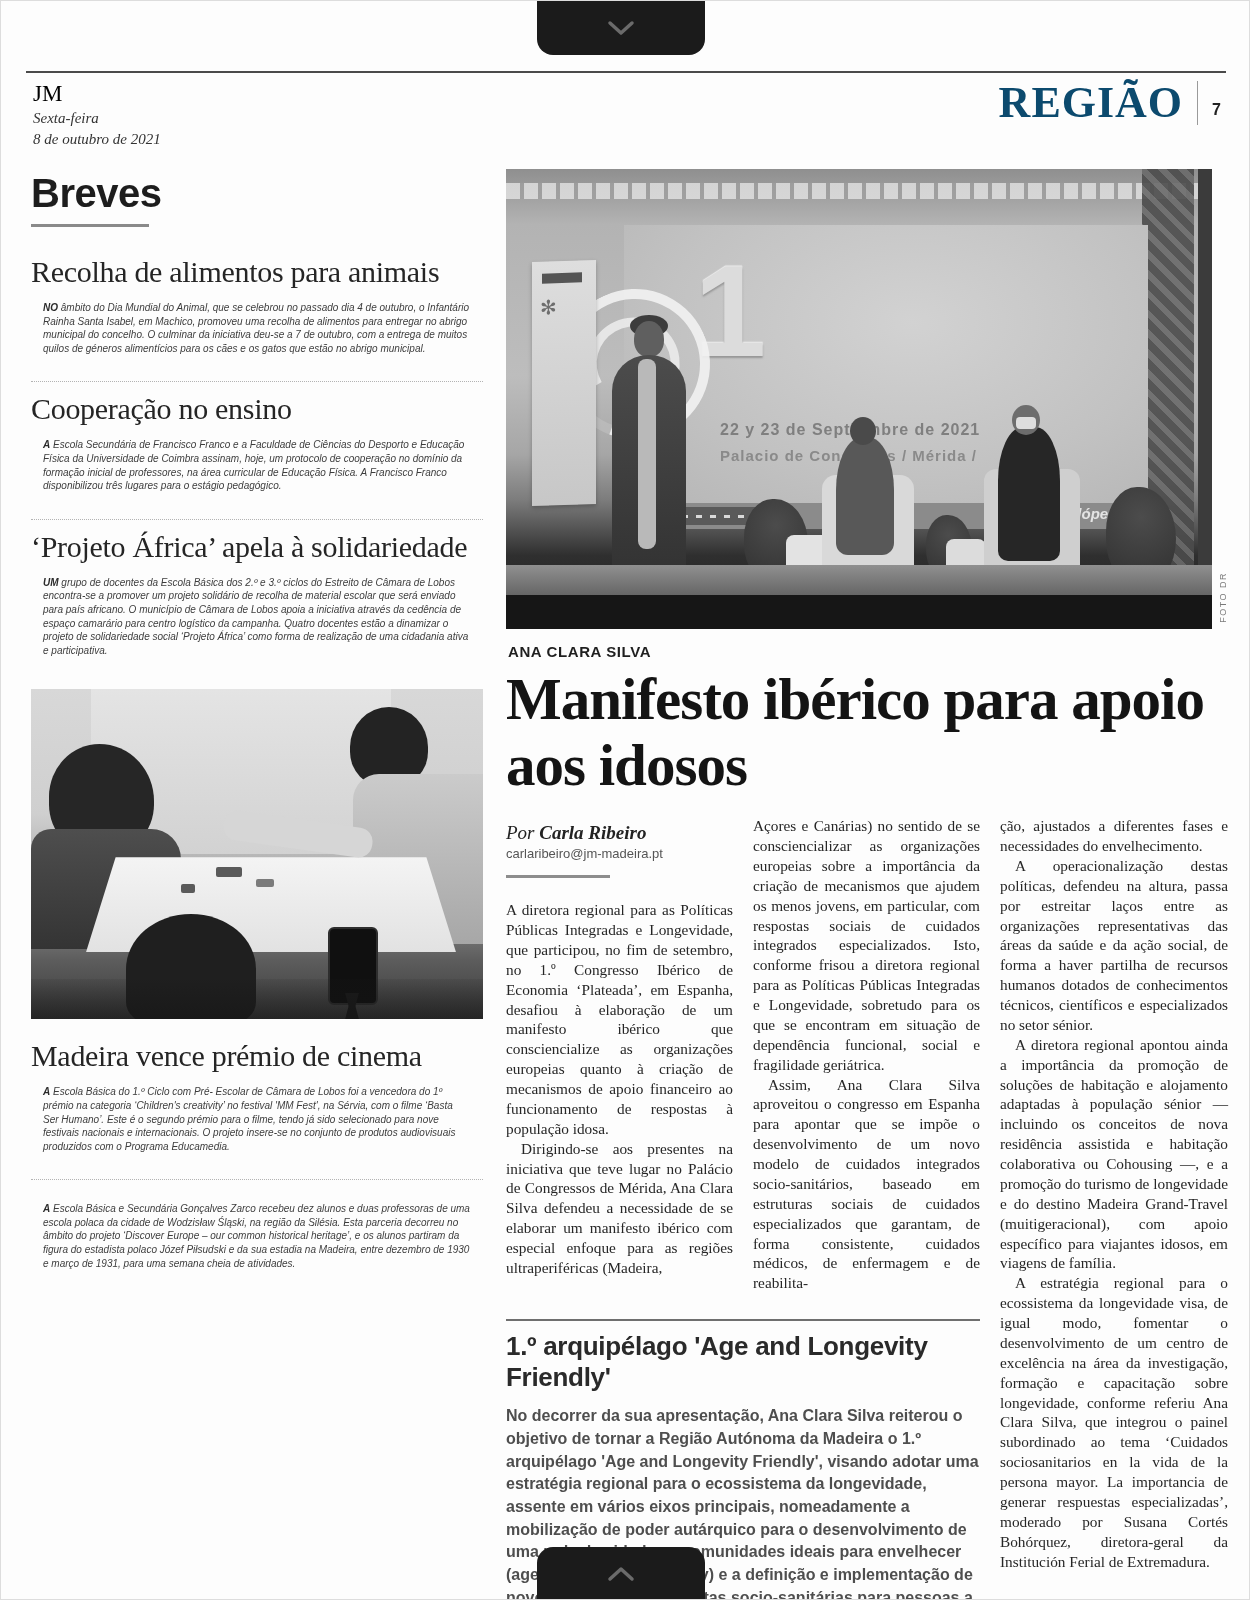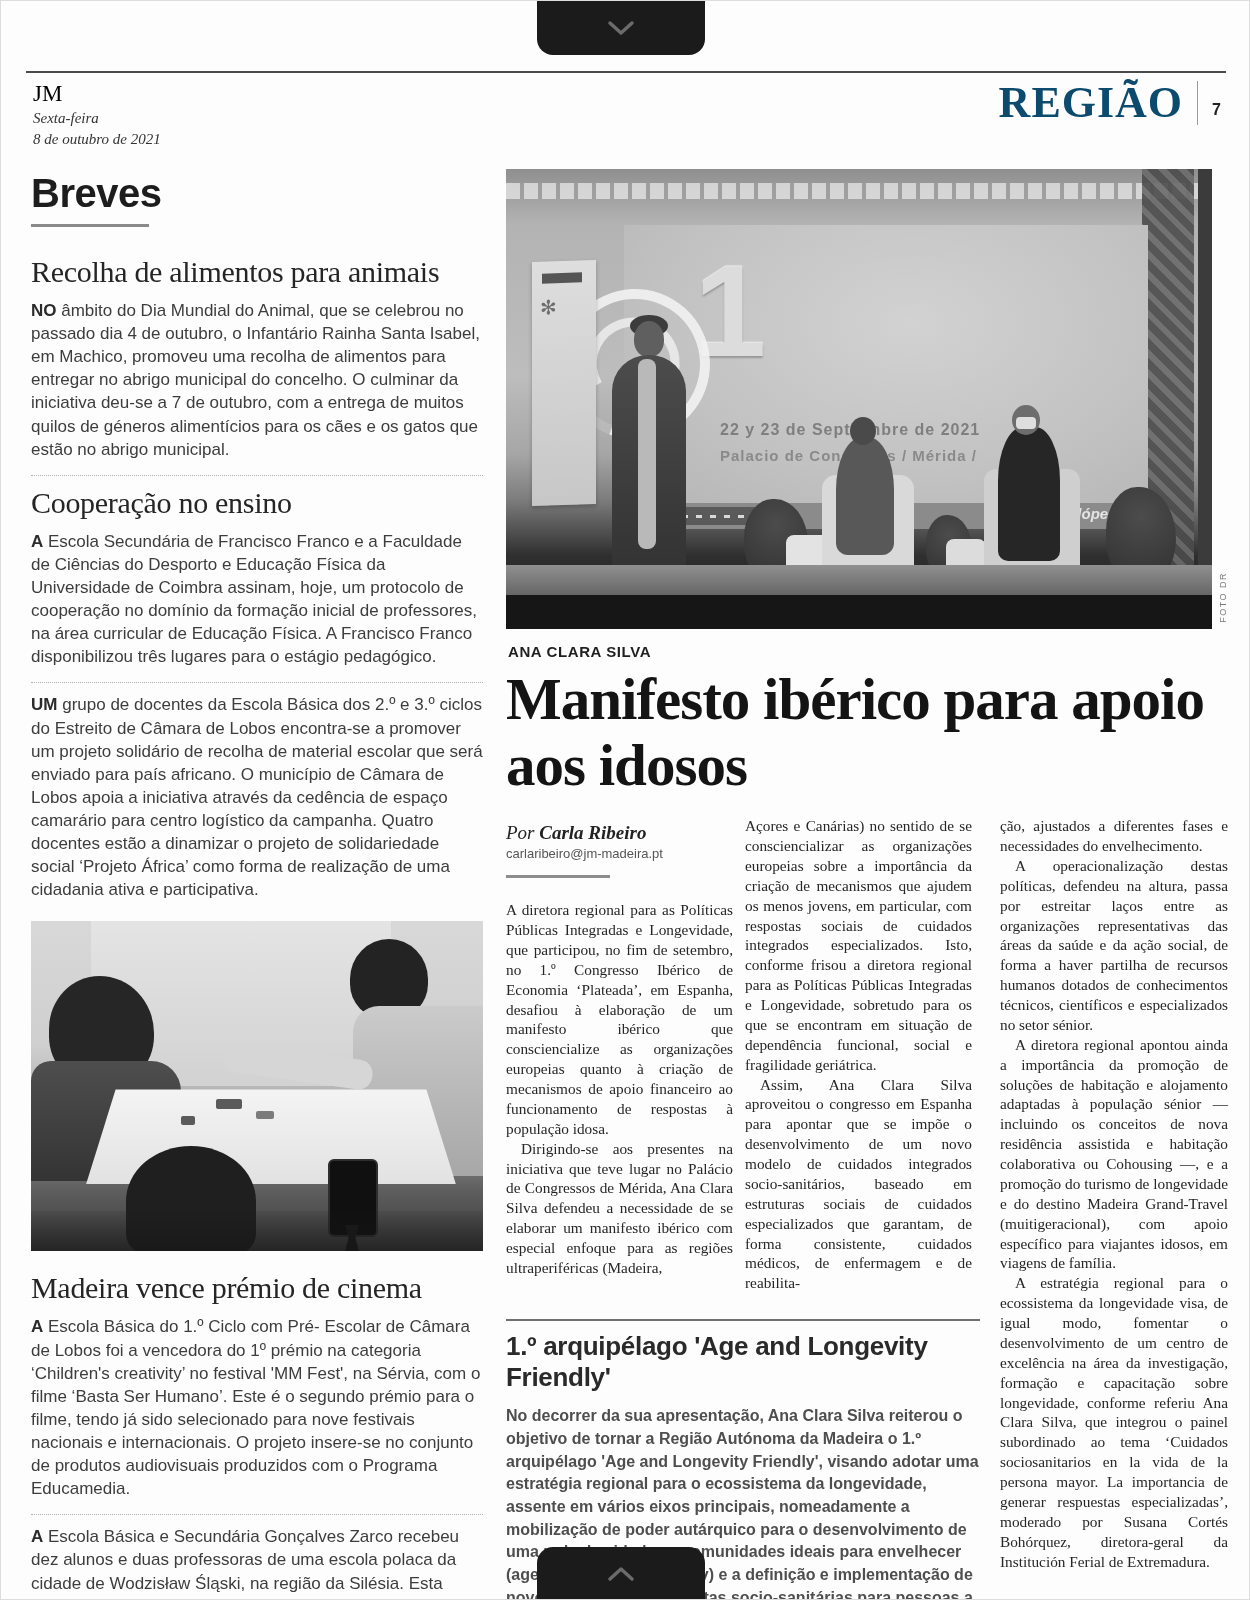--- a/index.html
+++ b/index.html
@@ -21,21 +21,21 @@
   .page-num-sep{width:1px;height:44px;background:#9a9a9a;}
   .page-num{font-weight:700;font-size:16px;color:#222;padding-top:14px;}
   
   .briefs{position:absolute;left:30px;top:158px;width:452px;}
   .briefs-title{font-size:40px;font-weight:700;color:#1d1d1d;letter-spacing:-0.5px;margin-top:12px;}
   .briefs-underline{width:118px;height:3px;background:#8a8a8a;margin:8px 0 18px 0;}
   .brief{padding:10px 0 14px 0;}
   .brief.sep{border-top:1px dotted #b3b3b3;}
   .brief h2{margin:0 0 10px 0;font-family:"Liberation Serif",serif;font-weight:400;
             font-size:30px;color:#252525;letter-spacing:-0.3px;}
-  .brief p{margin:0;font-size:17px;line-height:1.36;color:#3d3d3d;}
+  .brief p{margin:12px;font-size:10px;line-height:1.36;color:#3d3d3d;font-style:italic;}
   .brief .lead{font-weight:700;color:#2b2b2b;}
   
   .photo-left{position:relative;width:452px;height:330px;margin:6px 0 10px 0;overflow:hidden;
               background:linear-gradient(180deg,#d8d8d8 0%,#cfcfcf 38%,#a9a9a9 58%,#5d5d5d 82%,#3a3a3a 100%);}
   .lp-sheet{position:absolute;left:60px;top:0;width:300px;height:165px;background:linear-gradient(180deg,#e4e4e4,#d2d2d2);}
   .lp-kid1{position:absolute;left:18px;top:55px;width:105px;height:110px;background:#262626;border-radius:48% 52% 45% 45%;}
   .lp-kid1b{position:absolute;left:0px;top:140px;width:150px;height:120px;background:linear-gradient(180deg,#4e4e4e,#343434);border-radius:20px 30px 0 0;}
   .lp-kid2{position:absolute;left:95px;top:225px;width:130px;height:110px;background:#1f1f1f;border-radius:50% 50% 20% 20%;}
   .lp-boyhead{position:absolute;right:55px;top:18px;width:78px;height:80px;background:#232323;border-radius:50% 50% 44% 44%;}
   .lp-boybody{position:absolute;right:0px;top:85px;width:130px;height:170px;background:linear-gradient(180deg,#cbcbcb,#a7a7a7);border-radius:26px 0 0 12px;}
@@ -108,21 +108,21 @@
   .ph-skirt{position:absolute;left:0;bottom:0;width:100%;height:34px;background:#161616;}
   .photo-credit{position:absolute;right:0;bottom:6px;writing-mode:vertical-rl;transform:rotate(180deg);
                 font-size:9px;letter-spacing:1.5px;color:#7a7a7a;}
   
   .kicker{margin:14px 0 6px 2px;font-weight:700;font-size:15px;letter-spacing:.6px;color:#1f1f1f;}
   .headline{margin:0 0 18px 0;font-family:"Liberation Serif",serif;font-weight:700;
             font-size:59px;line-height:1.12;letter-spacing:-1px;color:#141414;}
   
   .article-cols{display:flex;gap:20px;}
   .cols12{width:474px;}
-  .cols12-top{display:flex;gap:12px;}
+  .cols12-top{display:flex;gap:20px;}
   .tcol{width:227px;}
   .col3{width:228px;}
   .byline{margin:6px 0 2px 0;font-family:"Liberation Serif",serif;font-style:italic;font-size:19px;color:#222;}
   .byline b{font-weight:700;}
   .byline-email{font-size:13px;color:#555;margin:2px 0 14px 0;}
   .byline-rule{width:104px;height:3px;background:#8d8d8d;margin-bottom:22px;}
   .bodytext p{margin:0;font-family:"Liberation Serif",serif;font-size:15.3px;line-height:1.3;
               text-align:justify;color:#262626;}
   .bodytext p.ind{text-indent:15px;}
   
@@ -168,20 +168,21 @@
       <h2>Recolha de alimentos para animais</h2>
       <p><span class="lead">NO</span> <span>âmbito do Dia Mundial do Animal, que se celebrou no passado dia 4 de outubro, o Infantário Rainha Santa Isabel, em Machico, promoveu uma recolha de alimentos para entregar no abrigo municipal do concelho. O culminar da iniciativa deu-se a 7 de outubro, com a entrega de muitos quilos de géneros alimentícios para os cães e os gatos que estão no abrigo municipal.</span></p>
     </div>
 
     <div class="brief sep">
       <h2>Cooperação no ensino</h2>
       <p><span class="lead">A</span> <span>Escola Secundária de Francisco Franco e a Faculdade de Ciências do Desporto e Educação Física da Universidade de Coimbra assinam, hoje, um protocolo de cooperação no domínio da formação inicial de professores, na área curricular de Educação Física. A Francisco Franco disponibilizou três lugares para o estágio pedagógico.</span></p>
     </div>
 
     <div class="brief sep">
+      <h2>‘Projeto África’ apela à solidariedade</h2>
       <p><span class="lead">UM</span> <span>grupo de docentes da Escola Básica dos 2.º e 3.º ciclos do Estreito de Câmara de Lobos encontra-se a promover um projeto solidário de recolha de material escolar que será enviado para país africano. O município de Câmara de Lobos apoia a iniciativa através da cedência de espaço camarário para centro logístico da campanha. Quatro docentes estão a dinamizar o projeto de solidariedade social ‘Projeto África’ como forma de realização de uma cidadania ativa e participativa.</span></p>
     </div>
 
     <div class="photo-left">
       <div class="lp-sheet"></div>
       <div class="lp-kid1"></div>
       <div class="lp-kid1b"></div>
       <div class="lp-boyhead"></div>
       <div class="lp-boybody"></div>
       <div class="lp-table"></div>

